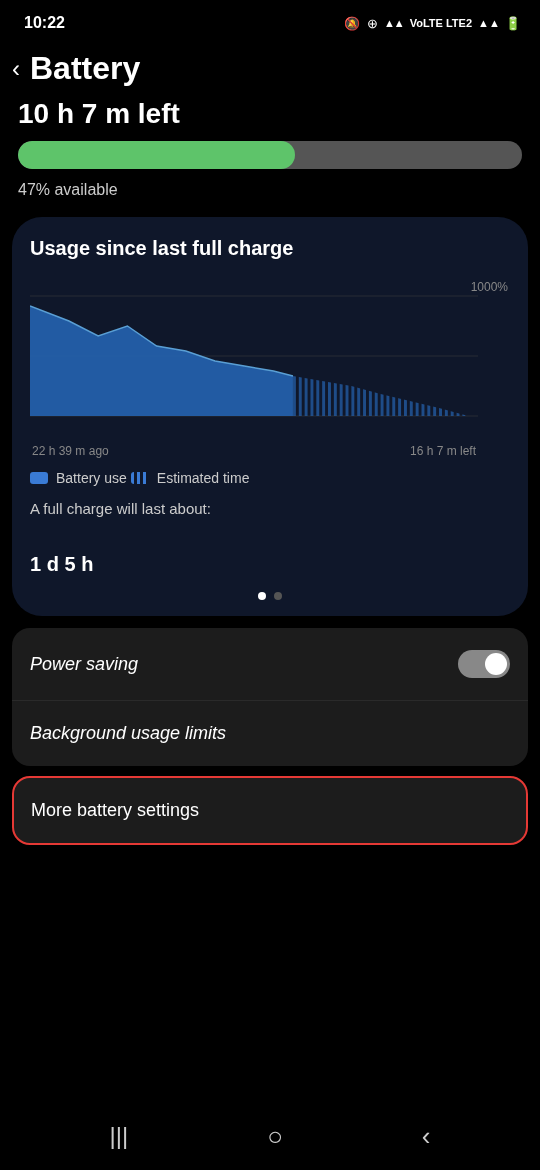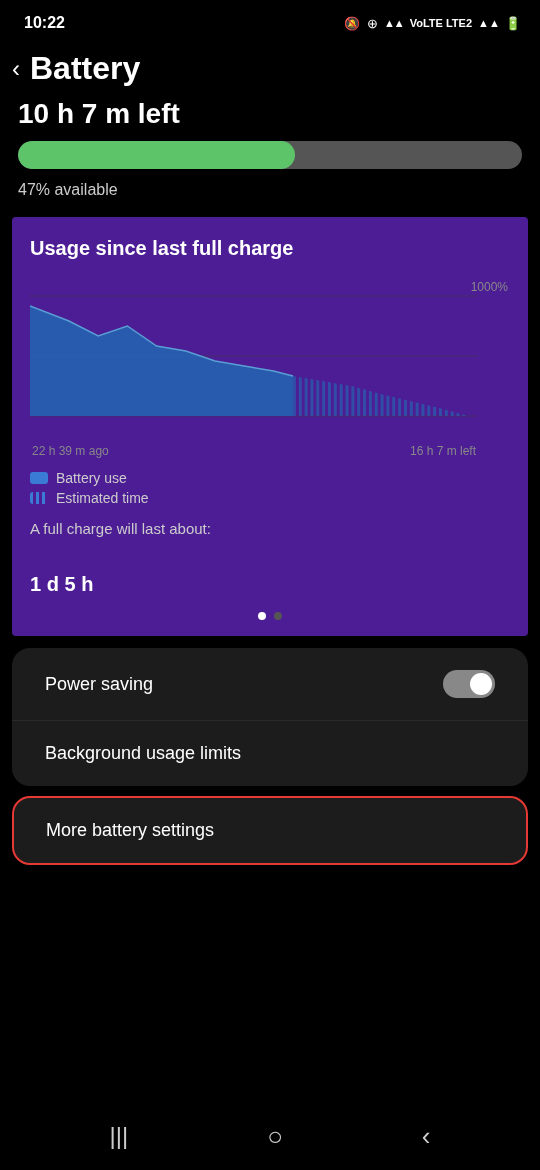--- a/index.html
+++ b/index.html
@@ -79,22 +79,22 @@
 
     .battery-percent {
       padding: 4px 18px 10px 18px;
       font-size: 16px;
       color: #ccc;
     }
 
     
     .usage-card {
       margin: 8px 12px;
-      background: #4c1d95;
-      border-radius: 4px;
+      background: #0f172a;
+      border-radius: 30px;
       padding: 20px 18px 16px 18px;
     }
     .usage-title {
       font-size: 20px;
       font-weight: 600;
       color: #fff;
       margin-bottom: 16px;
     }
 
     
@@ -130,21 +130,20 @@
       font-size: 12px;
       color: #888;
       padding: 0 2px;
       margin-right: 32px;
       margin-bottom: 12px;
     }
 
     
     .legend {
       display: flex;
-      flex-direction: column;
       gap: 4px;
       margin-bottom: 14px;
       margin-top: 4px;
     }
     .legend-item {
       display: flex;
       align-items: center;
       gap: 8px;
       font-size: 14px;
       color: #ccc;
@@ -190,25 +189,26 @@
     }
     .dot-active { background: #fff; }
     .dot-inactive { background: #555; }
 
     
     .settings-list {
       margin: 12px 12px 8px 12px;
     }
     .settings-item {
       background: #1c1c1c;
-      padding: 22px 33px;
+      padding: 22px 18px;
       display: flex;
       align-items: center;
       justify-content: space-between;
       border-bottom: 1px solid #2a2a2a;
+      font-style: italic;
     }
     .settings-item:first-child {
       border-radius: 18px 18px 0 0;
     }
     .settings-item:last-child {
       border-radius: 0 0 18px 18px;
       border-bottom: none;
     }
     .settings-item-label {
       font-size: 18px;
@@ -231,21 +231,21 @@
       height: 22px;
       background: #fff;
       border-radius: 50%;
     }
 
     
     .more-settings-btn {
       margin: 10px 12px;
       background: #1c1c1c;
       border-radius: 18px;
-      padding: 22px 32px;
+      padding: 22px 17px;
       border: 2px solid #e53935;
       cursor: pointer;
     }
     .more-settings-label {
       font-size: 18px;
       color: #fff;
     }
 
     
     .bottom-nav {

